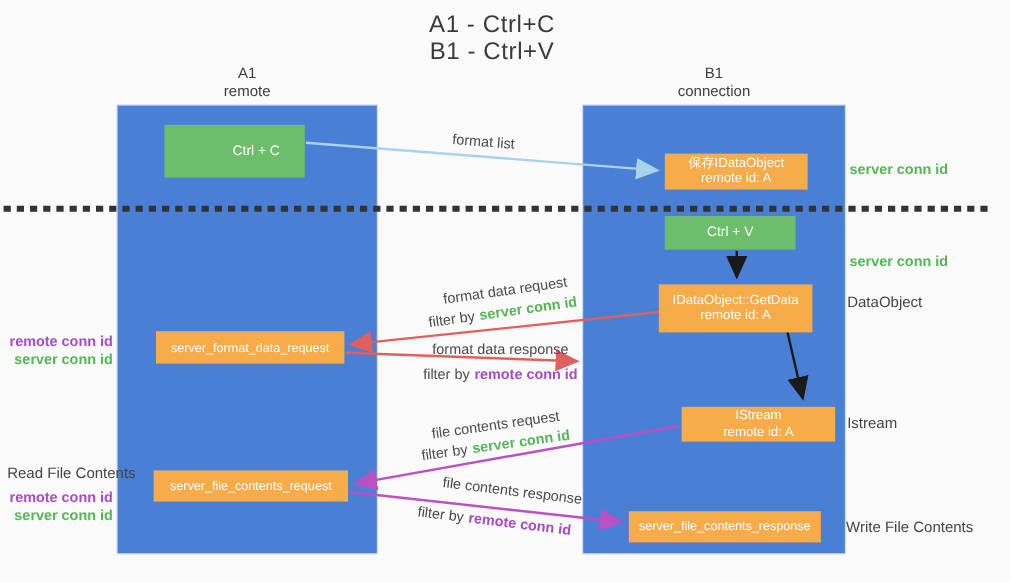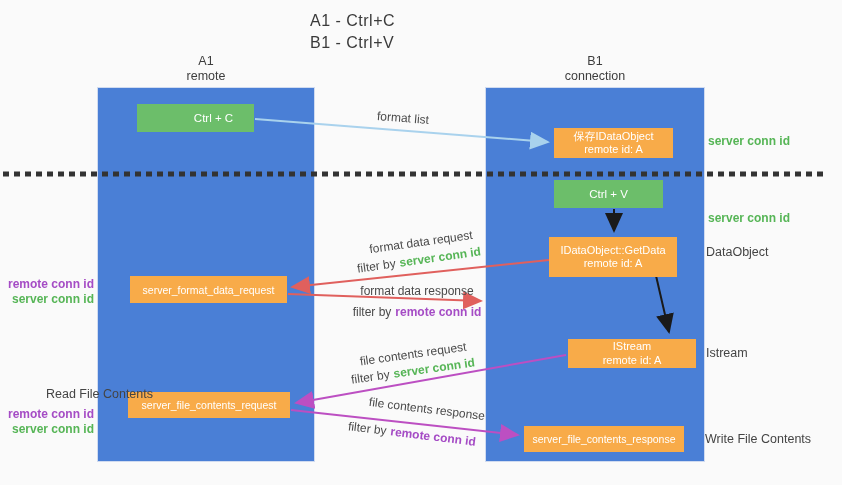--- a/index.html
+++ b/index.html
@@ -3,22 +3,22 @@
 <meta charset="utf-8">
 <style>
   * { margin:0; padding:0; box-sizing:border-box; }
   body { font-family: "Liberation Sans", sans-serif; background:#f2f2f2; }
   .stage {
     position:relative; width:842px; height:485px;
     background:#fafafa; overflow:hidden;
   }
   .abs { position:absolute; }
   .title {
-    left:310px; top:10px; width:200px; text-align:left;
-    font-size:16px; line-height:22px; color:#3a3a3a; letter-spacing:0.5px;
+    left:310px; top:10px; width:200px; text-align:center;
+    font-size:20px; line-height:22px; color:#3a3a3a; letter-spacing:0.5px;
   }
   .lane {
     background:#4a7fd6; box-shadow:0 0 0 1px rgba(190,205,235,0.7);
   }
   .lane-header {
     width:140px; text-align:center; font-size:12.5px; line-height:15px; color:#3d3d3d;
   }
   .node {
     display:flex; flex-direction:column; align-items:center; justify-content:center;
     color:#ffffff; text-align:center; white-space:nowrap;
@@ -81,21 +81,21 @@
     <line x1="3" y1="174" x2="825" y2="174" stroke="#333333" stroke-width="5" stroke-dasharray="6,5"></line>
     <line x1="255" y1="119" x2="548" y2="142" stroke="#a9d2ed" stroke-width="2" marker-end="url(#m-blue)"></line>
     <line x1="614" y1="209" x2="614" y2="231" stroke="#1a1a1a" stroke-width="2" marker-end="url(#m-blk)"></line>
     <line x1="654" y1="267" x2="669" y2="332" stroke="#1a1a1a" stroke-width="2" marker-end="url(#m-blk)"></line>
     <line x1="549" y1="260" x2="292" y2="287" stroke="#e0605d" stroke-width="2" marker-end="url(#m-red)"></line>
     <line x1="288" y1="294" x2="481" y2="301" stroke="#e0605d" stroke-width="2" marker-end="url(#m-red)"></line>
     <line x1="566" y1="355" x2="296" y2="403" stroke="#bc4fc2" stroke-width="2" marker-end="url(#m-mag)"></line>
     <line x1="291" y1="410" x2="518" y2="435" stroke="#bc4fc2" stroke-width="2" marker-end="url(#m-mag)"></line>
   </svg>
 
-  <div class="abs node green ctrl" style="left:137px; top:104px; width:117px; height:28px;padding-left:36px;">
+  <div class="abs node green ctrl" style="left:137px; top:104px; width:117px; height:44px;padding-left:36px;">
     <span>Ctrl + C</span>
   </div>
 
   <div class="abs node orange" style="left:554px; top:128px; width:119px; height:30px;">
     <span class="l1">保存IDataObject</span>
     <span class="l2">remote id: A</span>
   </div>
 
   <div class="abs node green ctrl" style="left:554px; top:180px; width:109px; height:28px;">
     <span>Ctrl + V</span>
@@ -175,21 +175,21 @@
   <div class="abs left-ann" style="left:6px; top:277px; width:88px;">
     <div class="ann purple">
       <span>remote conn id</span>
     </div>
     <div class="ann green">
       <span>server conn id</span>
     </div>
   </div>
 
   <div class="abs left-ann" style="left:6px; top:387px; width:88px;">
-    <div class="ann" style="margin-bottom:5px;margin-left:40px;">
+    <div class="ann" style="margin-bottom:5px;">
       <span>Read File Contents</span>
     </div>
     <div class="ann purple">
       <span>remote conn id</span>
     </div>
     <div class="ann green">
       <span>server conn id</span>
     </div>
   </div>
 

